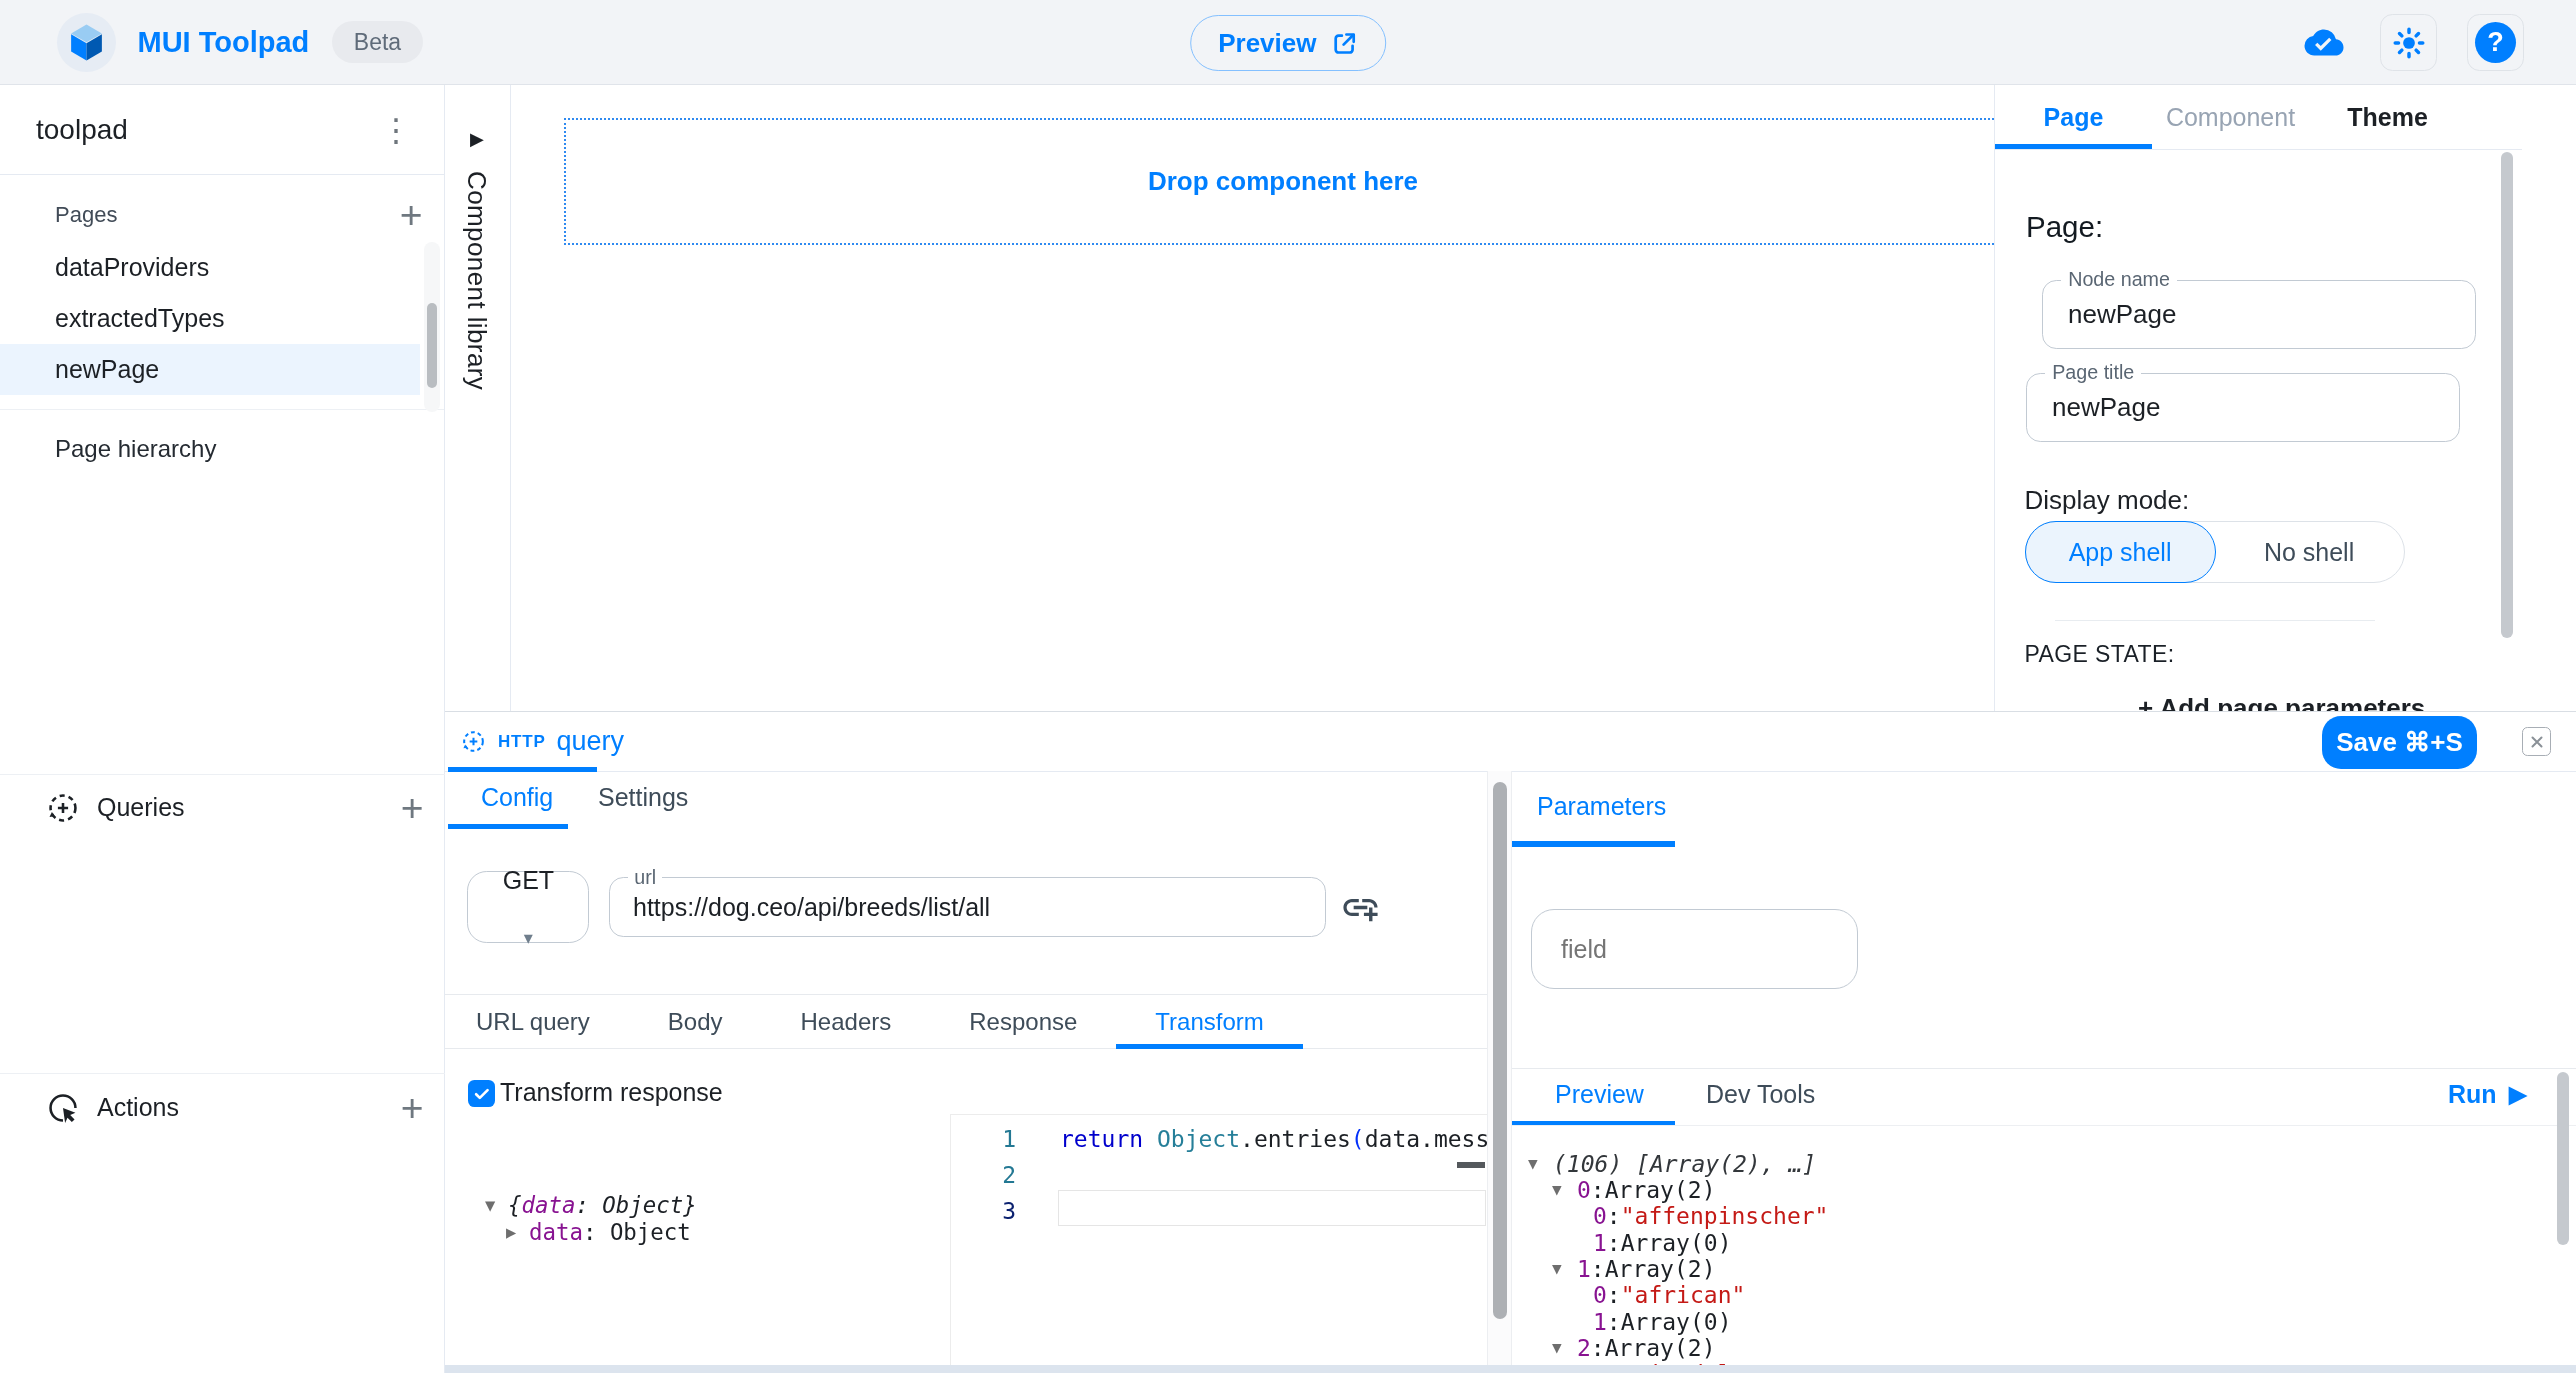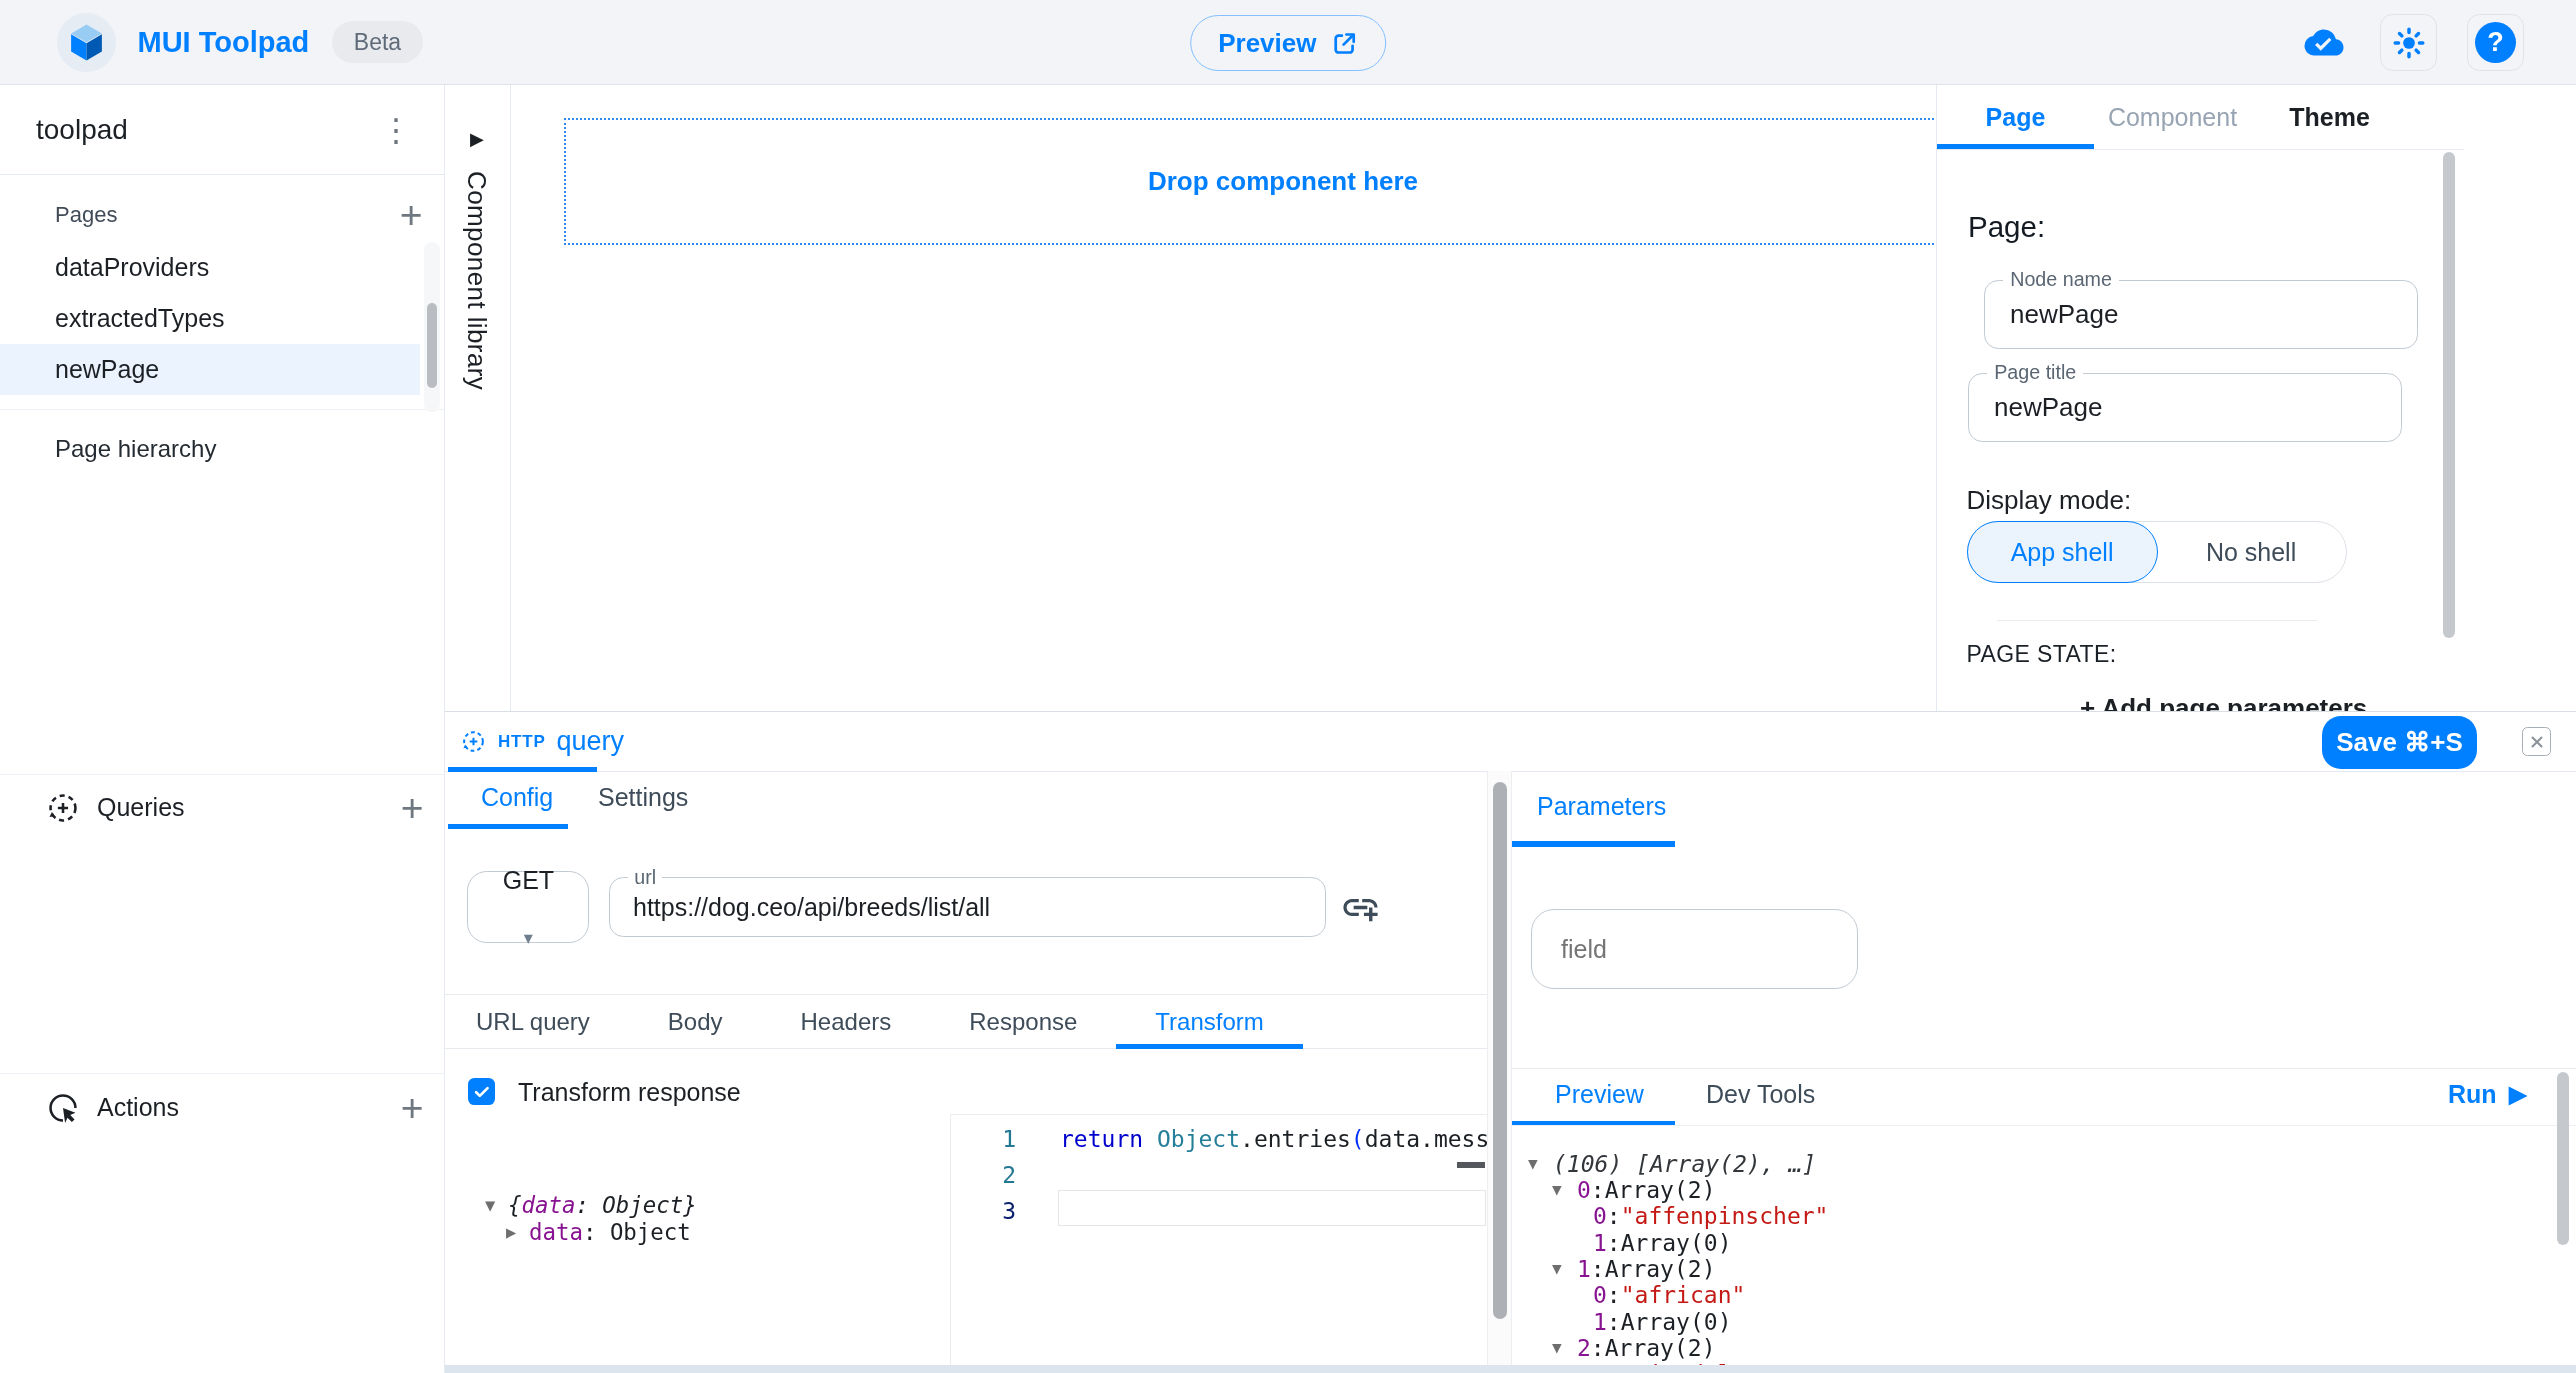--- a/index.html
+++ b/index.html
@@ -43,21 +43,21 @@
   .complib{left:445px;top:85px;width:66px;height:626px;background:#fff;border-right:0.9px solid #E5EAF2;box-sizing:border-box;}
   .complib .expand{position:absolute;left:25px;top:43px;font-size:18px;color:#1C2025;}
   .vlabel{position:absolute;left:16px;top:86px;writing-mode:vertical-rl;font-size:26px;color:#1C2025;letter-spacing:0.4px;}
 
   
   .canvas{left:511px;top:85px;width:1538px;height:626px;background:#fff;}
   .dropzone{position:absolute;left:53px;top:33px;width:1434px;height:123px;border:2.7px dotted #2F8AF0;
             display:flex;align-items:center;justify-content:center;color:#007FFF;font-size:26px;font-weight:600;}
 
   
-  .inspector{left:1936px;top:85px;width:528px;height:626px;background:#fff;border-left:0.9px solid #E5EAF2;
+  .inspector{left:1994px;top:85px;width:528px;height:626px;background:#fff;border-left:0.9px solid #E5EAF2;
              box-sizing:border-box;overflow:hidden;}
   .insp-tabs{display:flex;height:64px;border-bottom:0.9px solid #E5EAF2;}
   .insp-tab{width:157px;display:flex;align-items:center;justify-content:center;font-size:25px;position:relative;}
   .insp-tab.active{color:#007FFF;font-weight:600;}
   .insp-tab.dim{color:#98A4B3;text-align:right;}
   .insp-tab.dark{color:#1C2025;font-weight:600;}
   .insp-underline{position:absolute;left:0;bottom:0;width:100%;height:5.4px;background:#007FFF;}
   .fieldbox{position:absolute;left:31px;width:434px;height:69px;border:1.8px solid #C2CAD3;border-radius:14.3px;box-sizing:border-box;}
   .fieldbox .flabel{position:absolute;top:-13.4px;left:18px;background:#fff;padding:0 7.2px;font-size:19.7px;color:#5A6673;}
   .fieldbox input{border:none;outline:none;background:transparent;width:92%;height:100%;
@@ -89,21 +89,21 @@
            display:flex;align-items:center;justify-content:center;gap:32px;box-sizing:border-box;font-size:25px;color:#1C2025;flex-direction:column;}
   .url-box{position:absolute;left:164px;top:106px;width:717px;height:60px;border:1.8px solid #C2CAD3;border-radius:14.3px;box-sizing:border-box;}
   .url-box .flabel{position:absolute;top:-12.5px;left:18px;background:#fff;padding:0 6.3px;font-size:19.7px;color:#5A6673;}
   .url-box input{border:none;outline:none;background:transparent;width:94%;height:100%;
                  font-family:"Liberation Sans",sans-serif;font-size:25px;color:#1C2025;padding:0 0 0 23px;}
   .rtabs{position:absolute;left:0;top:223px;width:1042px;height:55px;border-top:0.9px solid #E7EAEE;border-bottom:0.9px solid #E7EAEE;
          display:flex;box-sizing:border-box;}
   .rtab{padding:0 39px;display:flex;align-items:center;font-size:24px;color:#3E4C59;position:relative;}
   .rtab.active{color:#007FFF;}
   .rtab.active .ul{position:absolute;left:0;bottom:-0.9px;width:100%;height:5.4px;background:#007FFF;}
-  .chkrow{position:absolute;left:23px;top:307px;display:flex;align-items:flex-start;gap:23px;}
+  .chkrow{position:absolute;left:23px;top:307px;display:flex;align-items:flex-end;gap:5px;}
   .chk{width:27px;height:27px;border-radius:6.3px;background:#007FFF;display:flex;align-items:center;justify-content:center;}
   .chkrow .lbl{font-size:25px;color:#1C2025;}
   .ttree-row{position:absolute;height:27px;display:flex;align-items:center;font-size:22.4px;color:#1C2025;}
   .tarrow{color:#6E6E6E;font-size:17px;width:23px;}
   .purple{color:#881391;}
   .ital{font-style:italic;}
   .editor{position:absolute;left:505px;top:343px;width:537px;height:260px;border-top:0.9px solid #ECECEC;border-left:0.9px solid #ECECEC;
           overflow:hidden;}
   .gutter{position:absolute;left:0;top:6.3px;width:65px;text-align:right;font-size:23px;line-height:36px;color:#237893;}
   .gutter .active{color:#0B216F;}

